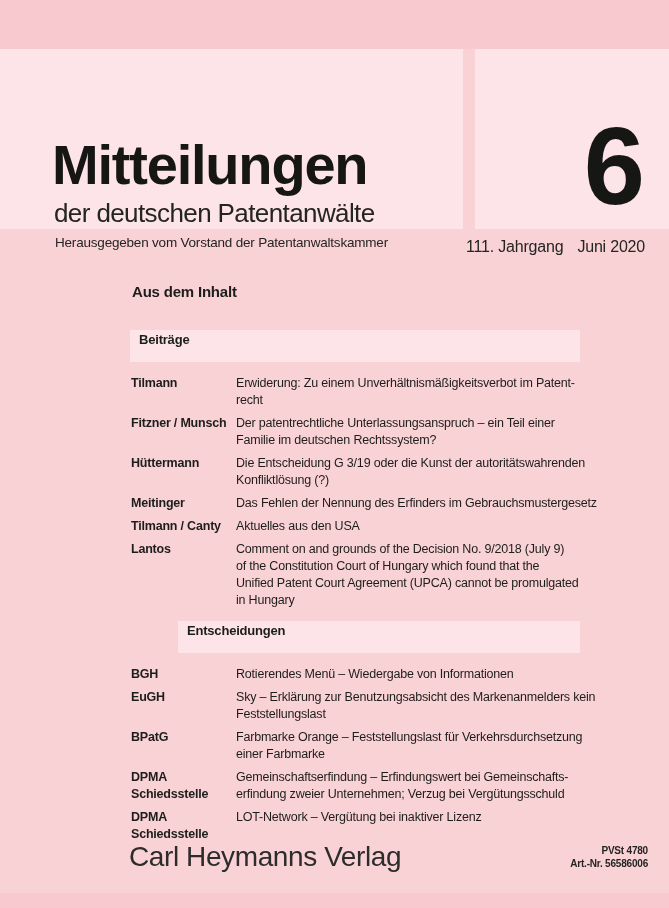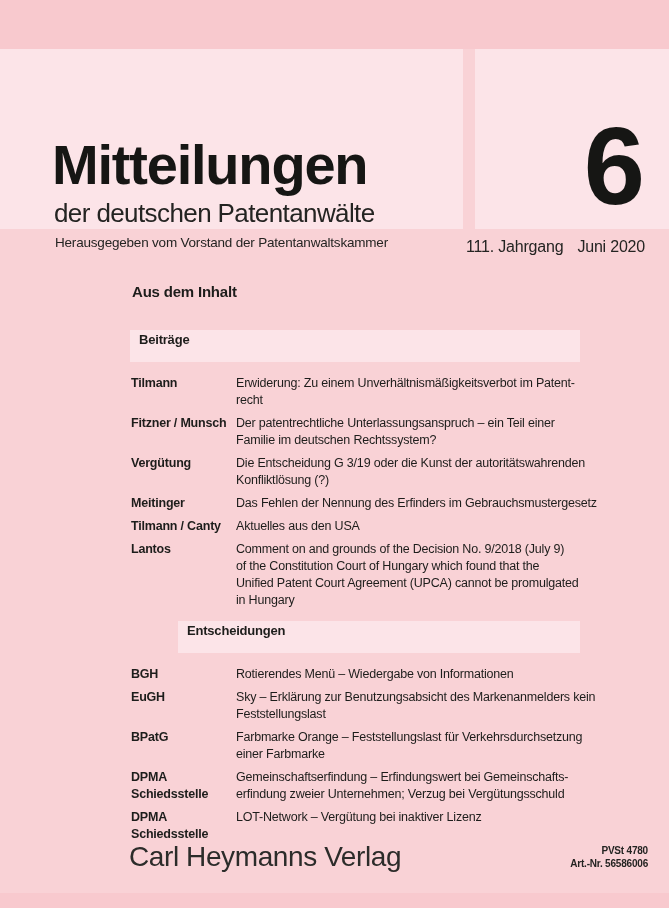--- a/index.html
+++ b/index.html
@@ -114,21 +114,21 @@
             <div class="author">
               <div>Fitzner / Munsch</div>
             </div>
             <div class="desc">
               <div>Der patentrechtliche Unterlassungsanspruch – ein Teil einer</div>
               <div>Familie im deutschen Rechtssystem?</div>
             </div>
           </div>
           <div class="toc-row">
             <div class="author">
-              <div>Vergütung</div>
+              <div>Hüttermann</div>
             </div>
             <div class="desc">
               <div>Die Entscheidung G 3/19 oder die Kunst der autoritätswahrenden</div>
               <div>Konfliktlösung (?)</div>
             </div>
           </div>
           <div class="toc-row">
             <div class="author">
               <div>Meitinger</div>
             </div>

